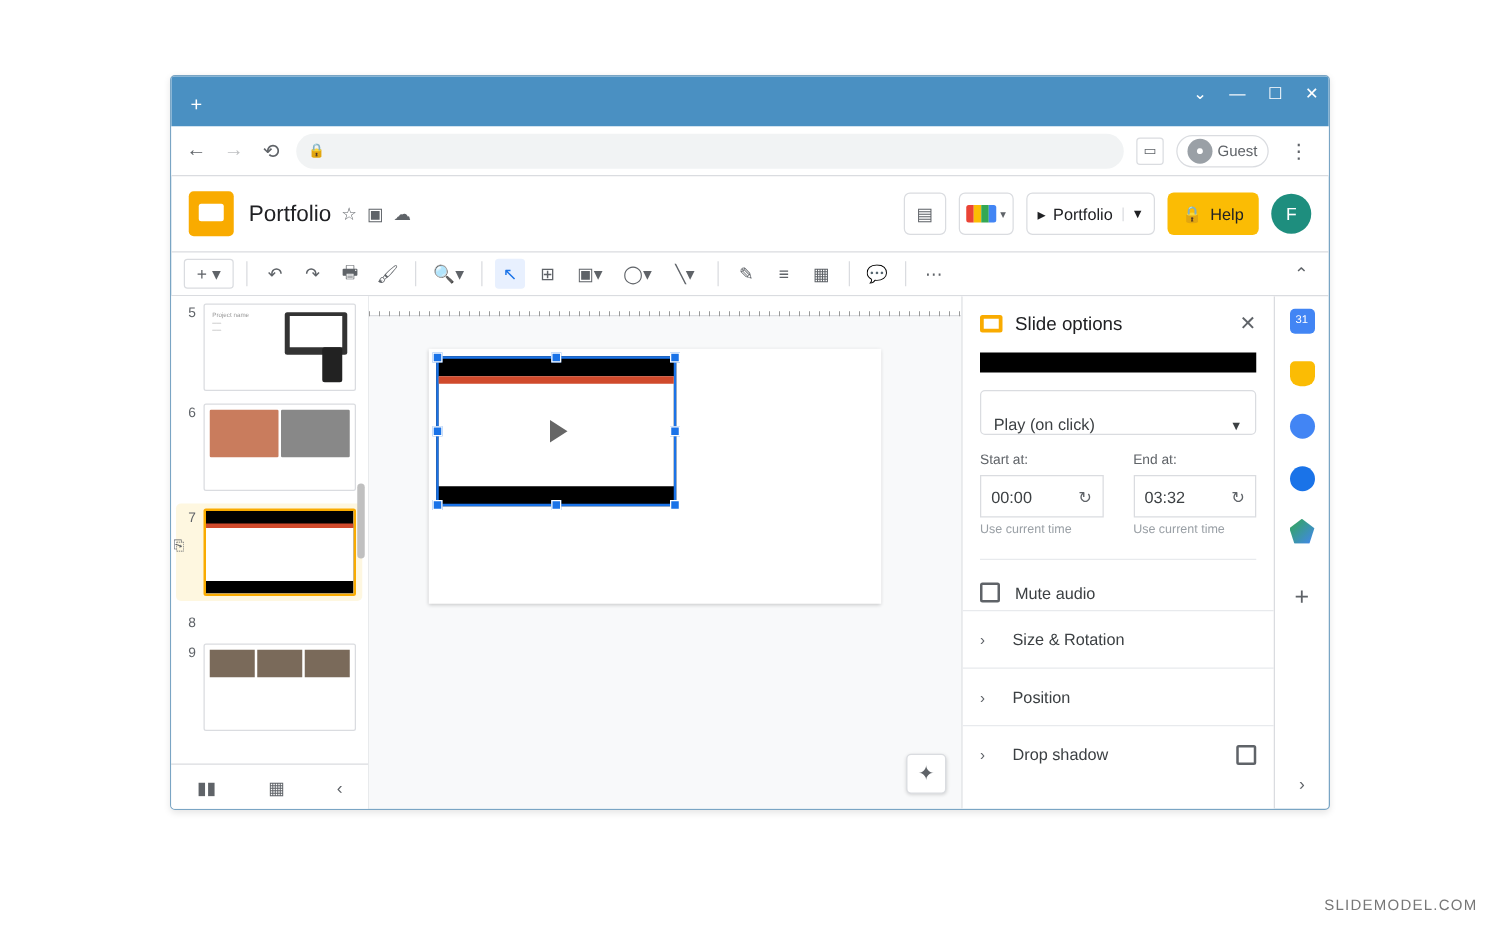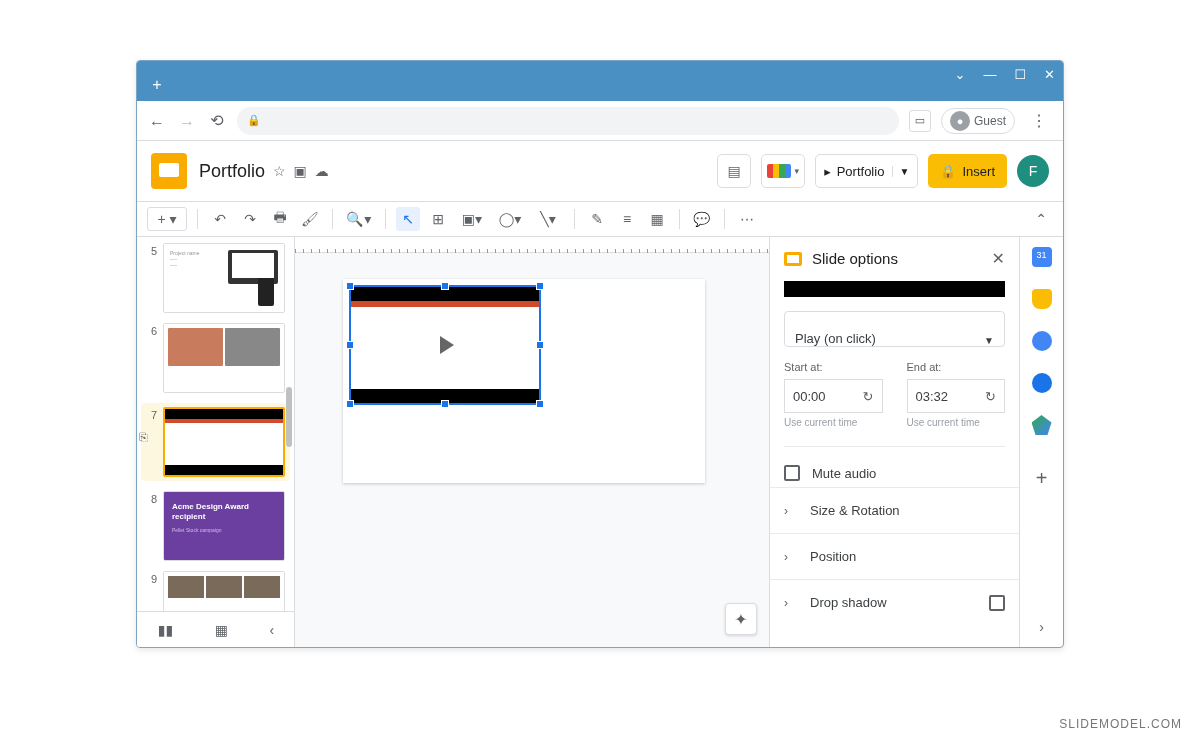--- a/index.html
+++ b/index.html
@@ -183,21 +183,21 @@
           </div>
         <span style="font-size:9px;margin-left:3px;color:#5f6368">▾</span>
       </div>
       <div class="slideshow-btn">
         <span>▸</span>
         <span>Portfolio</span>
         <span class="dd">▼</span>
       </div>
       <div class="share-btn">
         <span>🔒</span>
-        <span>Insert</span>
+        <span>Help</span>
       </div>
       <div class="profile">F</div>
     </div>
   </div>
 
   <div class="toolbar">
     <div class="tool plus">+ ▾</div>
     <div class="tool-sep"></div>
     <div class="tool">↶</div>
     <div class="tool">↷</div>
@@ -246,26 +246,20 @@
       </div>
       <div class="slide-item selected">
         <div class="slide-num">7</div>
         <span class="slide-link-icon">⎘</span>
         <div class="slide-thumb">
             <div class="thumb-7-video"></div>
           </div>
       </div>
       <div class="slide-item">
         <div class="slide-num">8</div>
-        <div class="slide-thumb">
-            <div class="thumb-8">
-              <div class="t1">Acme Design Award recipient</div>
-              <div class="t2">Pellet Stock campaign</div>
-            </div>
-          </div>
       </div>
       <div class="slide-item">
         <div class="slide-num">9</div>
         <div class="slide-thumb">
             <div class="thumb-9">
               <div class="img"></div>
               <div class="img"></div>
               <div class="img"></div>
             </div>
           </div>

